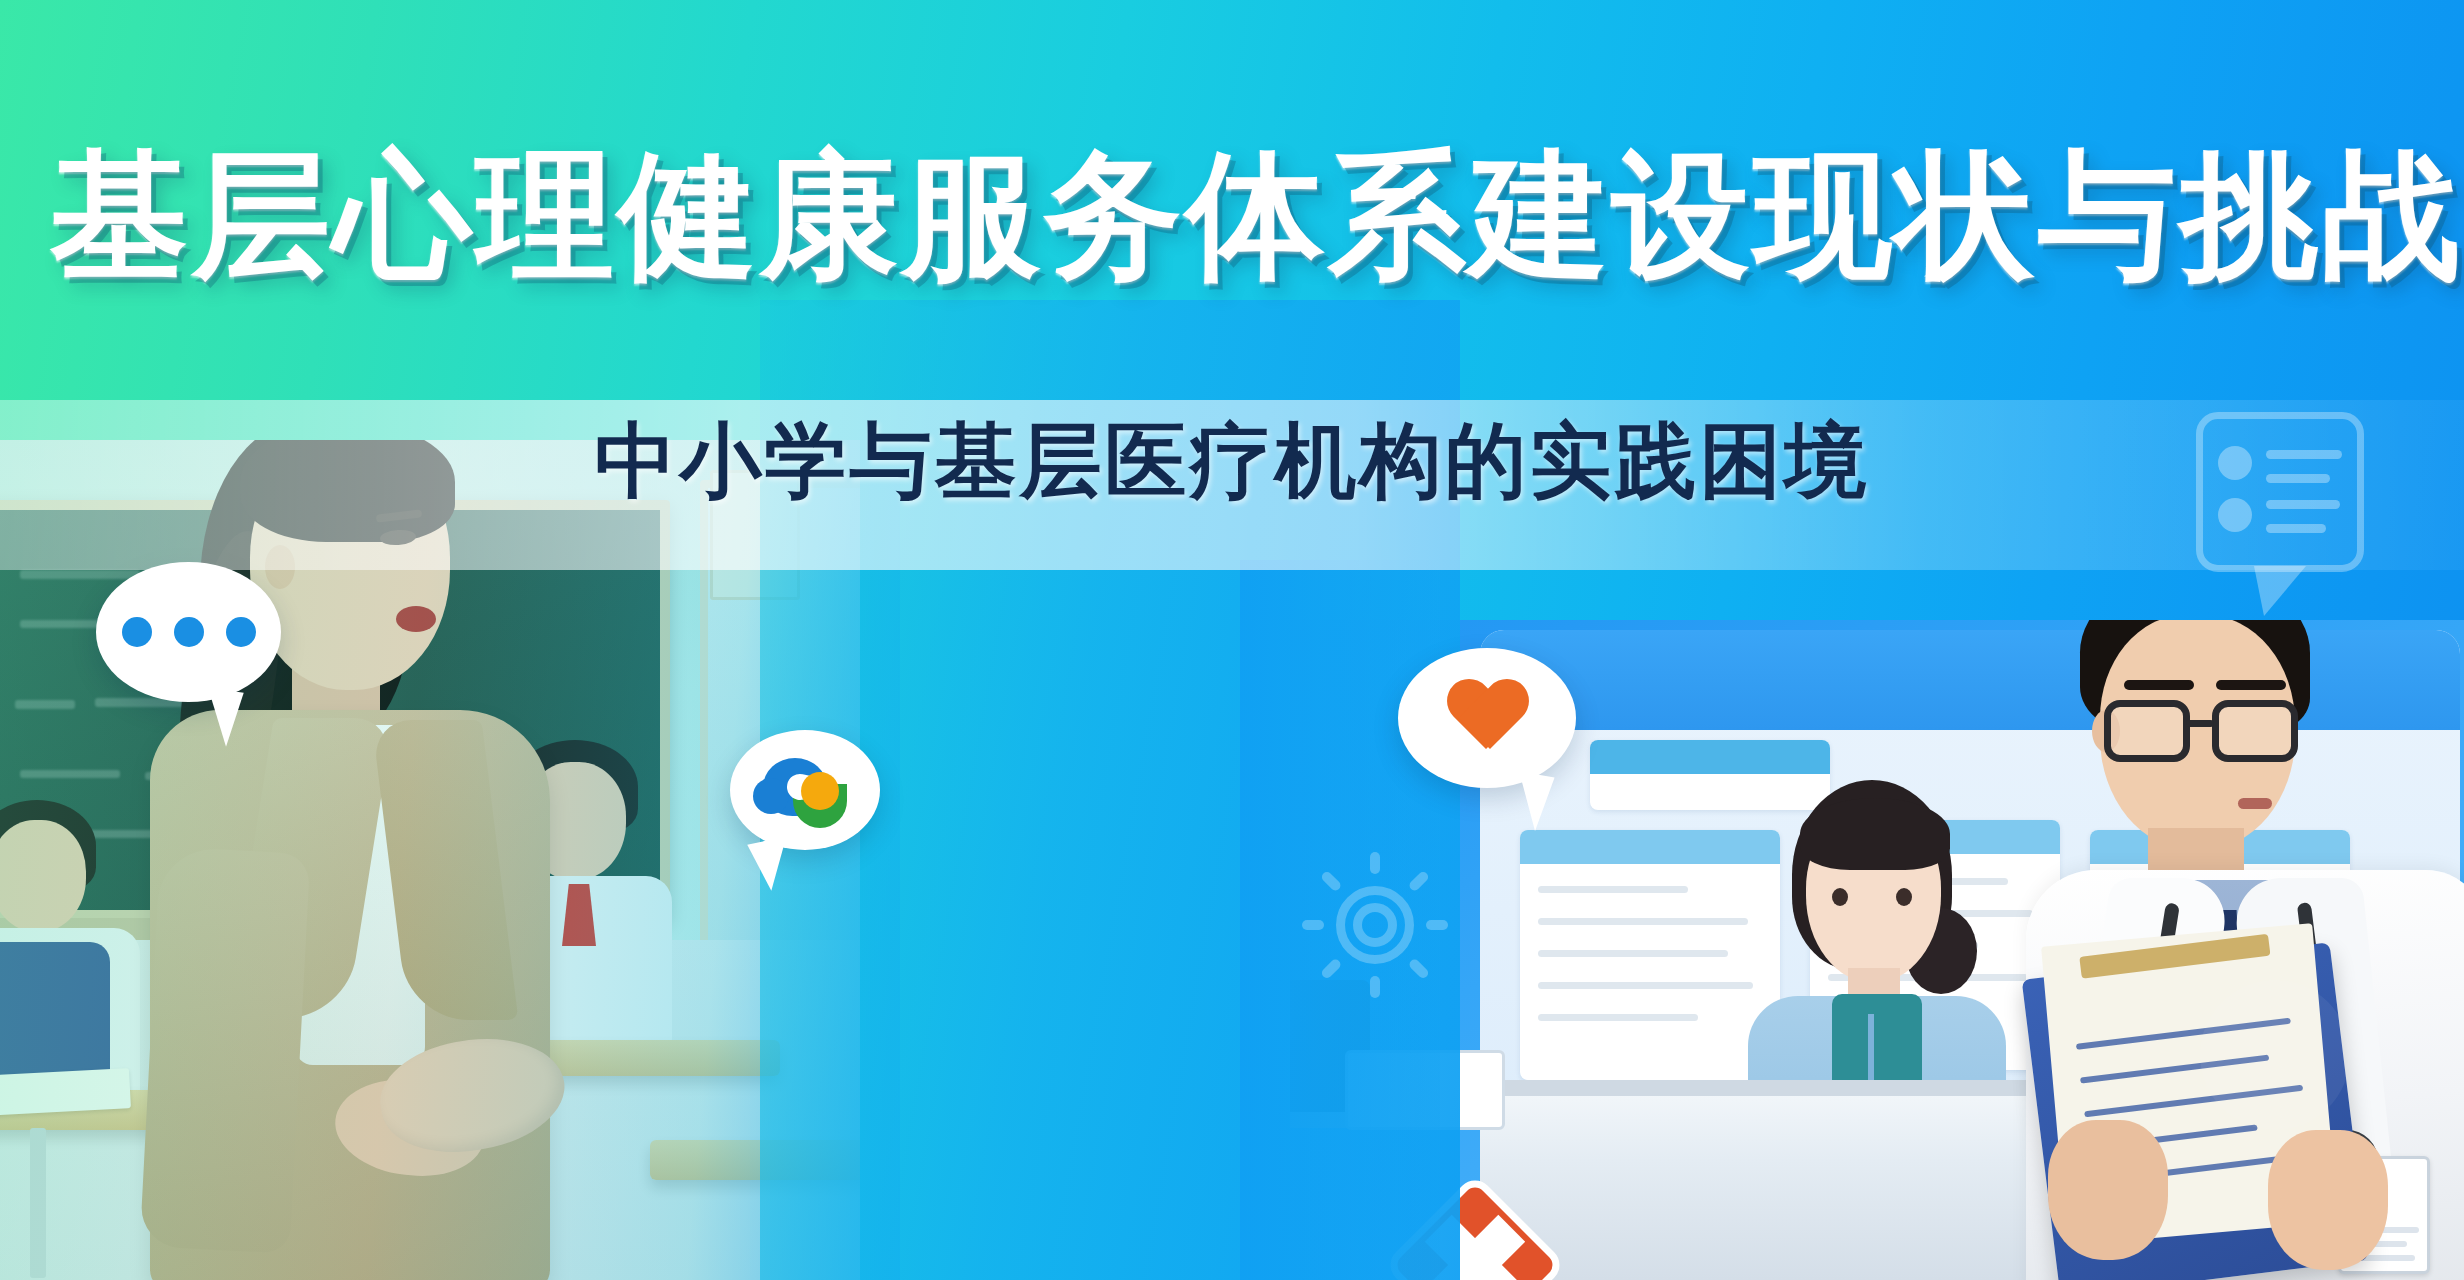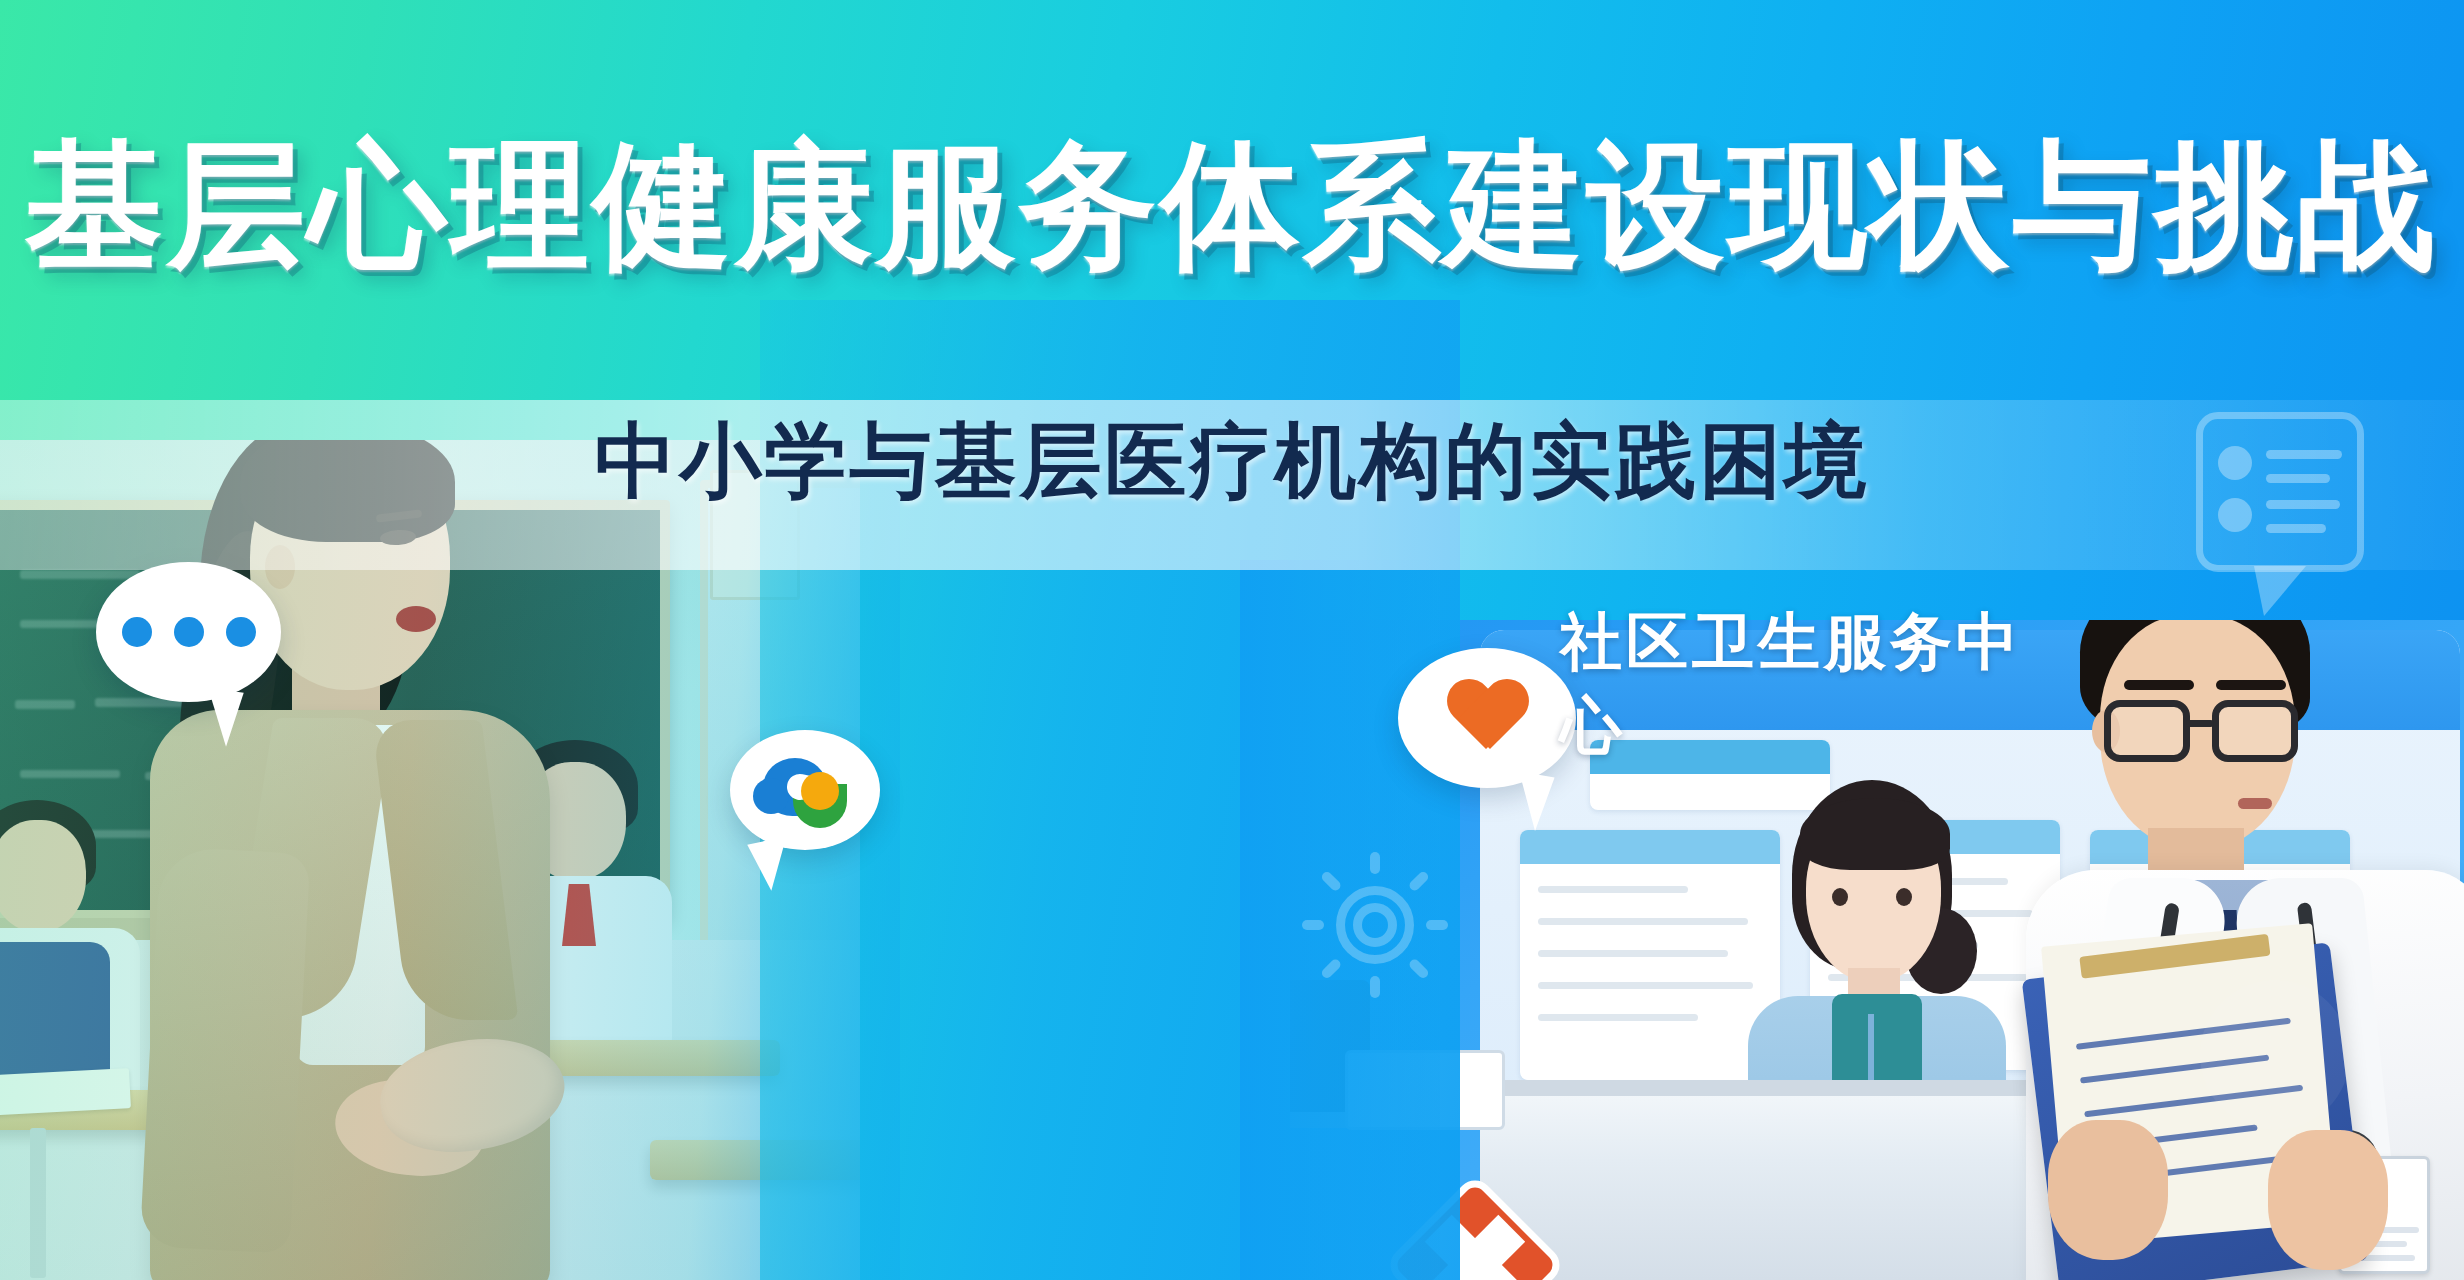--- a/index.html
+++ b/index.html
@@ -174,22 +174,22 @@
     background:linear-gradient(90deg,rgba(16,160,243,.96) 0%,rgba(20,165,245,.25) 100%);
     pointer-events:none;}
 
   
   .titleBand{
     position:absolute;left:0;top:400px;width:2464px;height:170px;
     background:linear-gradient(90deg,rgba(255,255,255,.38) 0%,rgba(255,255,255,.62) 30%,rgba(255,255,255,.55) 55%,rgba(255,255,255,.22) 78%,rgba(255,255,255,.05) 100%);
     pointer-events:none;
   }
   .mainTitle{
-    position:absolute;left:0;top:136px;width:2464px;
-    text-align:center;
+    position:absolute;left:0;top:146px;width:2464px;
+    text-align:right;
     font-size:138px; line-height:1.0; font-weight:700; color:#ffffff;
     letter-spacing:4px;
     text-shadow:
       5px 6px 0 rgba(12,80,110,.30),
       9px 10px 18px rgba(10,60,95,.26),
       0 2px 2px rgba(255,255,255,.6);
     font-family:"Liberation Sans","DejaVu Sans",sans-serif;
   }
   .subTitle{
     position:absolute;left:0;top:418px;width:2464px;
@@ -479,16 +479,15 @@
     <div class="heart"></div>
     <div class="tail"></div>
   </div>
 
   <div class="titleBand"></div>
 
   <h1 class="mainTitle">基层心理健康服务体系建设现状与挑战</h1>
 
   <h2 class="subTitle">中小学与基层医疗机构的实践困境</h2>
 
-  <div class="labelChip" id="lbl-community">社区卫生服务中心</div>
 
 
 </div>
 
 </body></html>

